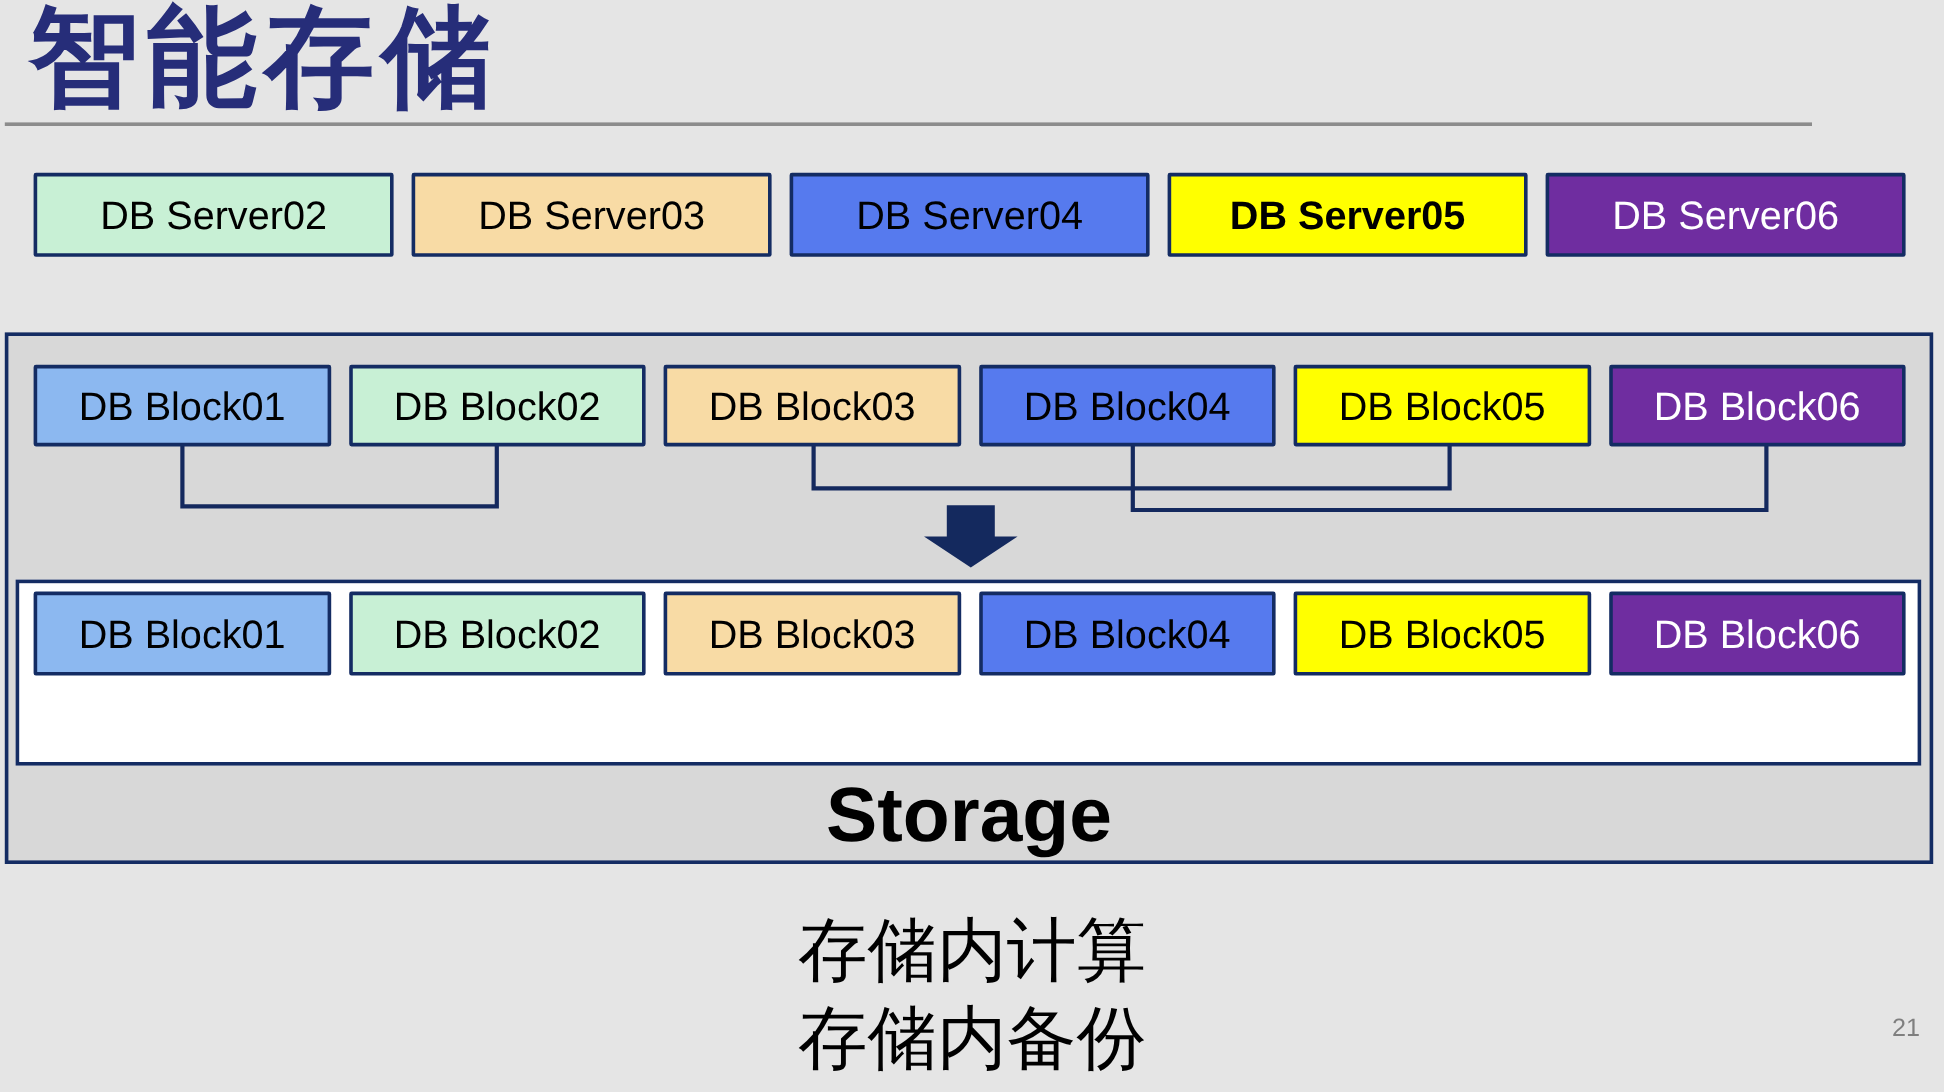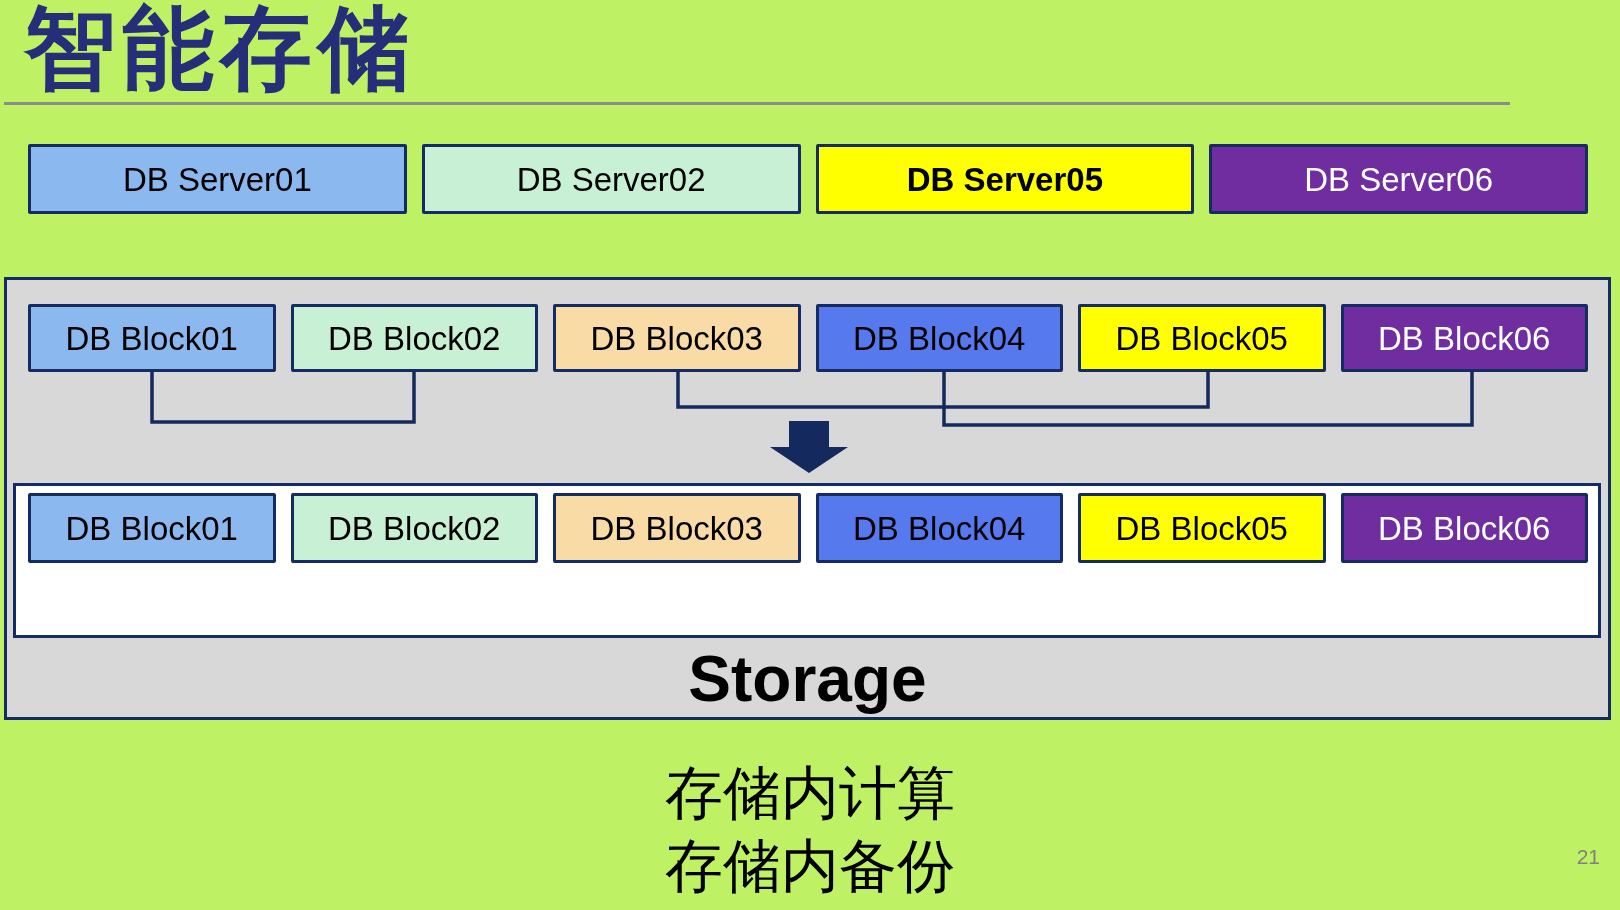--- a/index.html
+++ b/index.html
@@ -1,18 +1,18 @@
 <!DOCTYPE html>
 <html style="--navy: #142C63; --line: #14295E; --title: #262D79; --grayFill: #D8D8D8; --rule: #8C8C8C; --pageNum: #7F7F7F;"><head>
 <meta charset="utf-8">
 <style>
   html,body { margin:0; padding:0; background:#ffffff; }
   #stage {
     position:relative; width:1620px; height:910px; overflow:hidden;
-    background:#bef264; font-family:"Liberation Sans", sans-serif;
+    background:#e5e5e5; font-family:"Liberation Sans", sans-serif;
   }
   .abs { position:absolute; }
 
   #slide-title {
     left:24px; top:2px; font-size:92px; font-weight:bold; line-height:1.0;
     letter-spacing:6px; color:var(--title,#262D79); white-space:nowrap;
   }
   #title-rule {
     left:4px; top:102px; width:1506px; height:3px; background:var(--rule,#8C8C8C);
   }
@@ -58,22 +58,23 @@
 </style>
 </head>
 <body>
 
 <div id="stage">
 
   <div id="slide-title" class="abs">智能存储</div>
   <div id="title-rule" class="abs"></div>
 
   <div id="server-row" class="row">
-      <div class="box" style="background: rgb(140, 184, 240); color: rgb(0, 0, 0);">DB Server01</div>
       <div class="box" style="background: rgb(200, 240, 213); color: rgb(0, 0, 0);">DB Server02</div>
+      <div class="box" style="background: rgb(248, 219, 165); color: rgb(0, 0, 0);">DB Server03</div>
+      <div class="box" style="background: rgb(86, 122, 238); color: rgb(0, 0, 0);">DB Server04</div>
       <div class="box" style="background: rgb(255, 255, 0); color: rgb(0, 0, 0); font-weight: bold;">DB Server05</div>
       <div class="box" style="background: rgb(111, 45, 160); color: rgb(255, 255, 255);">DB Server06</div>
     </div>
 
   <div id="storage-container" class="abs"></div>
 
   <div id="backup-box" class="abs"></div>
 
   <svg id="connector-svg" class="abs" viewBox="0 0 1620 910" xmlns="http://www.w3.org/2000/svg">
     <g fill="none" stroke="#14295E" stroke-width="3.5">

